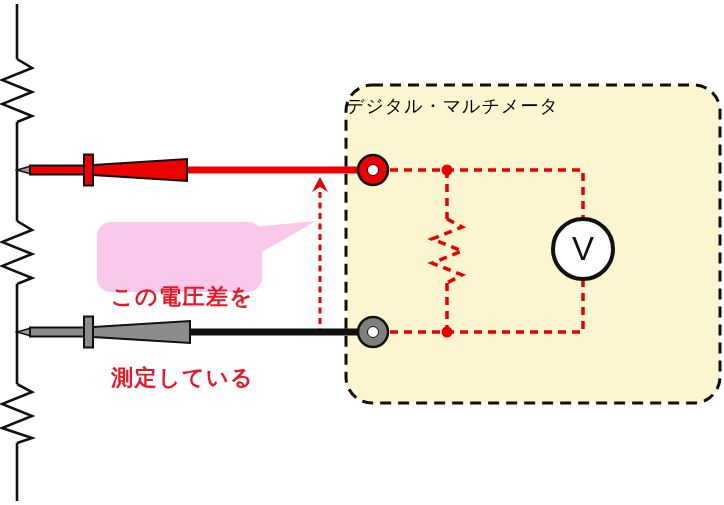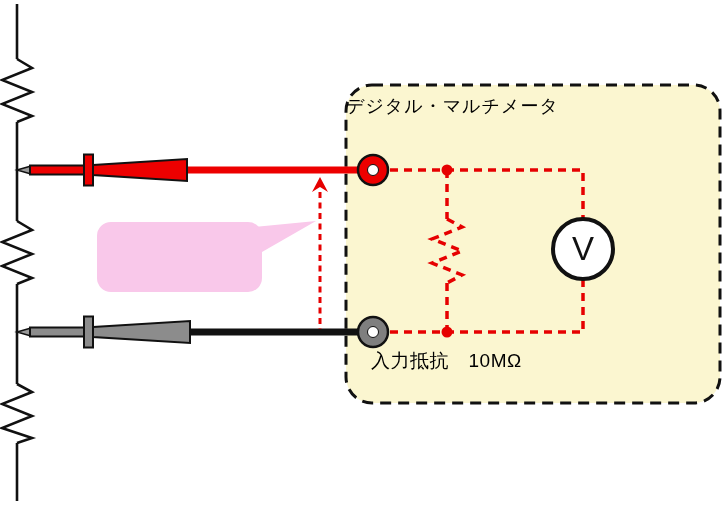--- a/index.html
+++ b/index.html
@@ -93,17 +93,20 @@
     </g>
 
     <g>
       <polygon points="245,228 316,221 262,252" fill="#f9c8ea"></polygon>
       <rect x="97" y="222" width="165" height="70" rx="14" ry="14" fill="#f9c8ea"></rect>
     </g>
   </svg>
 
   <div class="txt title">デジタル・マルチメータ</div>
 
+  <div class="txt callout-text">
+    <div>この電圧差を</div>
+    <div>測定している</div>
+  </div>
 
   <div class="txt vlabel">V</div>
 
-  <div class="txt input-res">入力抵抗　10MΩ</div>
 </div>
 
 </body></html>

